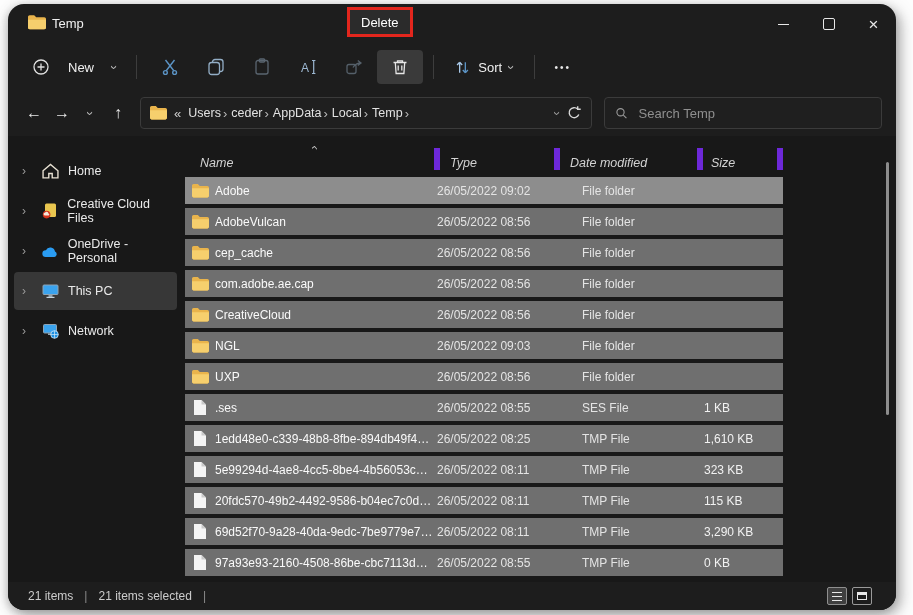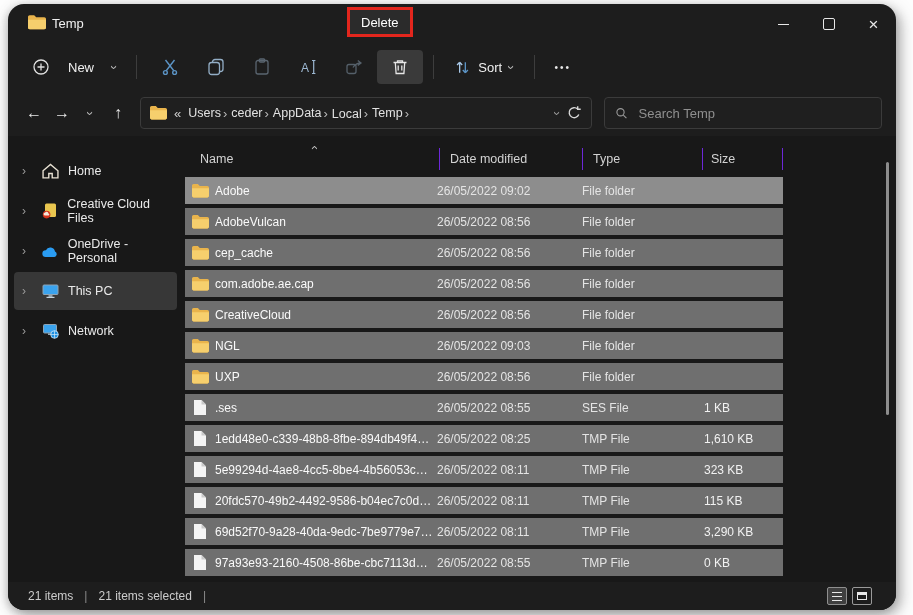--- a/index.html
+++ b/index.html
@@ -50,21 +50,21 @@
   .content{position:absolute;left:0;top:132px;right:0;bottom:28px;background:#181818;}
   .sidebar{position:absolute;left:0;top:0;width:177px;bottom:0;padding-top:14px;box-sizing:border-box;}
   .sb-item{height:38px;margin:2px 8px 0 6px;display:flex;align-items:center;gap:9px;
            padding-left:8px;border-radius:4px;font-size:12.5px;color:#eaeaea;}
   .sb-item.selected{background:#373737;}
   .sb-chev{color:#9a9a9a;font-size:12px;width:10px;}
   .sb-ico{width:18px;height:17px;display:flex;align-items:center;justify-content:center;}
   
   .filelist{position:absolute;left:177px;right:0;top:0;bottom:0;}
   .list-header{position:absolute;left:0;top:12px;height:24px;display:flex;font-size:12.5px;color:#d2d2d2;}
-  .hcell{display:flex;align-items:center;padding-left:15px;box-sizing:border-box;border-right:1px solid #6d28d9;height:22px;}
+  .hcell{display:flex;align-items:flex-end;padding-left:15px;box-sizing:border-box;border-right:6px solid #6d28d9;height:22px;font-style:italic;}
   .hcell.c-name{width:255px;}
   .hcell.c-date{width:143px;padding-left:10px;}
   .hcell.c-type{width:120px;padding-left:10px;}
   .hcell.c-size{width:80px;padding-left:8px;}
   .sort-caret{position:absolute;left:126px;top:-8px;transform:rotate(-90deg);color:#c8c8c8;font-size:13px;}
   .rows{position:absolute;left:0;top:41px;}
   .row{width:598px;height:27px;margin-bottom:4px;background:#6f6f6f;display:flex;align-items:center;font-size:12px;}
   .row.hovered{background:#8d8d8d;}
   .row-icon{width:30px;flex:none;display:flex;justify-content:center;}
   .cell{white-space:nowrap;overflow:hidden;text-overflow:ellipsis;}
@@ -190,21 +190,21 @@
     <span class="crumb-sep">›</span>
   </span>
           <span class="crumb-group" style="display:flex;align-items:center;">
     <span class="crumb">ceder</span>
     <span class="crumb-sep">›</span>
   </span>
           <span class="crumb-group" style="display:flex;align-items:center;">
     <span class="crumb">AppData</span>
     <span class="crumb-sep">›</span>
   </span>
-          <span class="crumb-group" style="display:flex;align-items:flex-end;">
+          <span class="crumb-group" style="display:flex;align-items:center;">
     <span class="crumb">Local</span>
     <span class="crumb-sep">›</span>
   </span>
           <span class="crumb-group" style="display:flex;align-items:center;">
     <span class="crumb">Temp</span>
     <span class="crumb-sep">›</span>
   </span>
         </span>
       <span class="crumb-spacer"></span>
       <span class="chev" style="color:#9a9a9a;">›</span>
@@ -277,25 +277,25 @@
           </span>
     <span>Network</span>
   </div>
       </div>
     <div class="filelist">
       <div class="list-header" style="position:absolute;left:0;top:12px;">
         <div class="hcell c-name">
           <span>Name</span>
           <span class="sort-caret">›</span>
         </div>
+        <div class="hcell c-type">
+            <span>Type</span>
+          </div>
         <div class="hcell c-date">
             <span>Date modified</span>
-          </div>
-        <div class="hcell c-type">
-            <span>Type</span>
           </div>
         <div class="hcell c-size">
             <span>Size</span>
           </div>
       </div>
       <div class="rows" id="rows">
           <div class="row hovered">
     <span class="row-icon">
               <svg width="17" height="14" viewBox="0 0 16 13">
                 <path fill="#e9b44c" d="M0 1.5C0 .7.7 0 1.5 0h4l1.8 1.8h7.2c.8 0 1.5.7 1.5 1.5V11c0 .8-.7 1.5-1.5 1.5h-13C.7 12.5 0 11.8 0 11z"></path>

